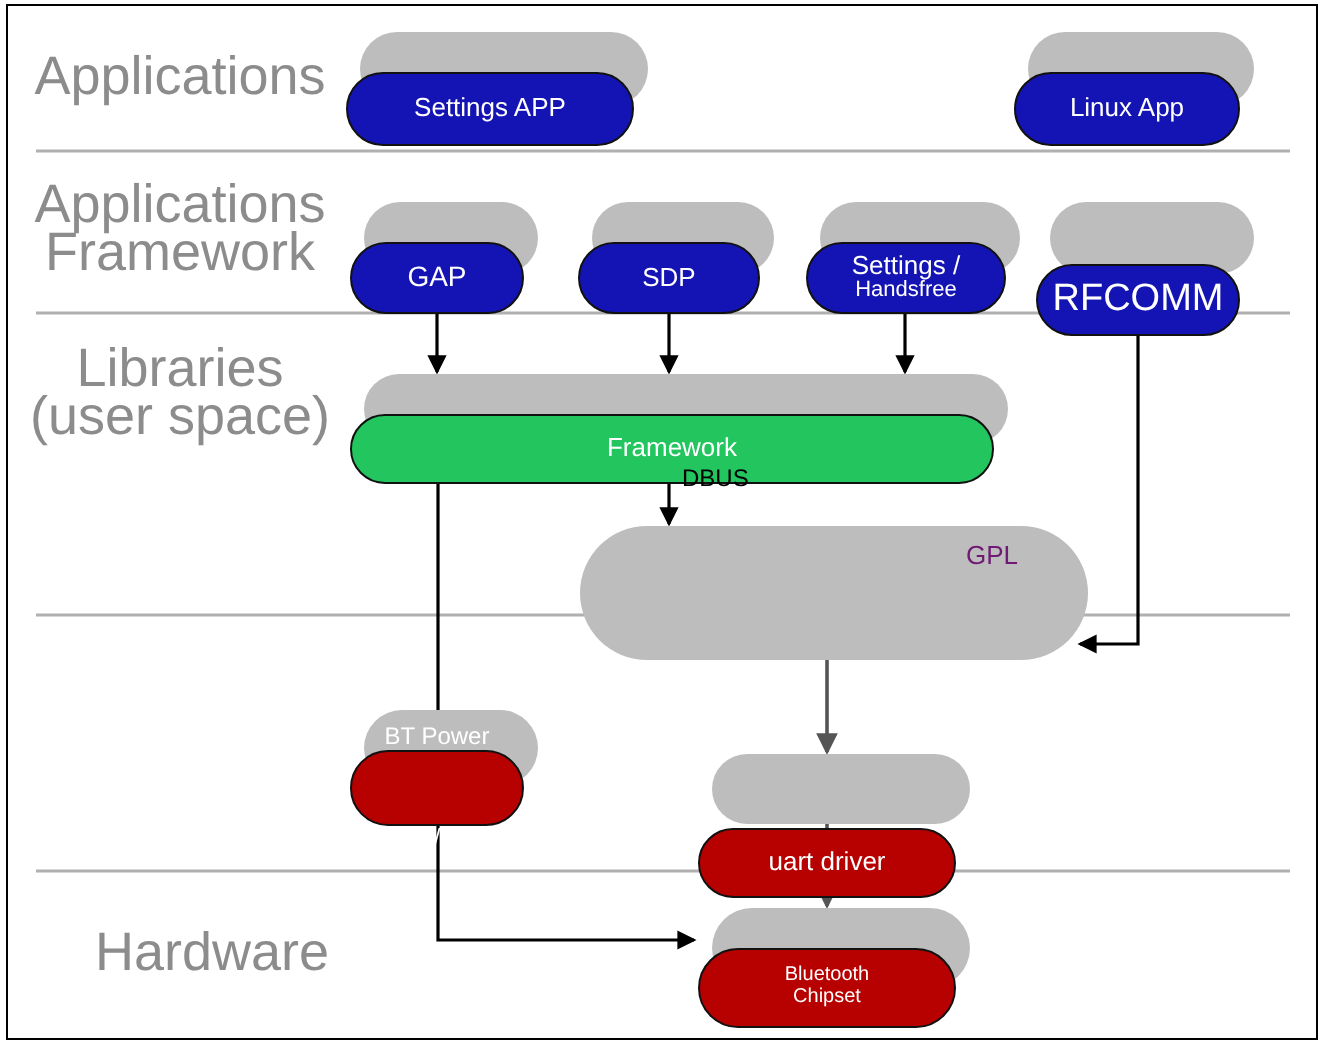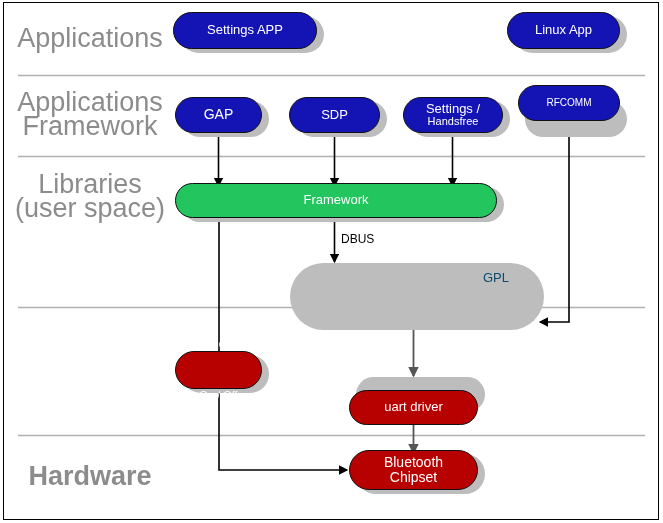--- a/index.html
+++ b/index.html
@@ -58,30 +58,30 @@
   .node .l2 { display: block; }
   .node-blue { background: #1414b4; }
   .node-green { background: #22c council; }
   .node-green { background: #22c55e; }
   .node-red { background: #b70000; }
   .shadow {
     position: absolute;
     background: #bdbdbd;
     z-index: 0;
   }
-  .node { z-index: 2; }
+  .node { z-index: 2; margin-top: 24px; }
   .edge-text {
     position: absolute;
     color: #000000;
     font-size: 12px;
     z-index: 3;
   }
   .badge {
     position: absolute;
-    color: #0c4a6e;
+    color: #701a75;
     font-size: 13px;
     z-index: 4;
   }
 </style>
 </head>
 <body>
 
 <div id="stage">
 
   <div id="frame"></div>
@@ -122,21 +122,21 @@
 
   <div class="layer-label" style="left:10px; top:26px; width:160px;">Applications</div>
 
   <div class="layer-label" style="left:10px; top:90px; width:160px;">Applications
 Framework</div>
 
   <div class="layer-label" style="left:10px; top:172px; width:160px;">Libraries
 (user space)</div>
 
 
-  <div class="layer-label" style="left:10px; top:464px; width:160px;font-weight:bold;">Hardware</div>
+  <div class="layer-label" style="left:26px; top:464px; width:160px;">Hardware</div>
 
   <div class="shadow" style="left:180px; top:16px; width:144px; height:37px; border-radius:19px;"></div>
   <div class="node node-blue" style="left:173px; top:12px; width:144px; height:37px; border-radius:19px; font-size:13px;">
     <span class="l1">Settings APP</span>
   </div>
 
   <div class="shadow" style="left:514px; top:16px; width:113px; height:37px; border-radius:19px;"></div>
   <div class="node node-blue" style="left:507px; top:12px; width:113px; height:37px; border-radius:19px; font-size:13px;">
     <span class="l1">Linux App</span>
   </div>
@@ -151,21 +151,21 @@
     <span class="l1">SDP</span>
   </div>
 
   <div class="shadow" style="left:410px; top:101px; width:100px; height:36px; border-radius:18px;"></div>
   <div class="node node-blue" style="left:403px; top:97px; width:100px; height:36px; border-radius:18px; font-size:13px;">
     <span class="l1">Settings /</span>
     <span class="l2" style="font-size:11px;">Handsfree</span>
   </div>
 
   <div class="shadow" style="left:525px; top:101px; width:102px; height:36px; border-radius:18px;"></div>
-  <div class="node node-blue" style="left:518px; top:85px; width:102px; height:36px; border-radius:18px; font-size:10px;">
+  <div class="node node-blue" style="left:518px; top:108px; width:102px; height:36px; border-radius:18px; font-size:19px;">
     <span class="l1">RFCOMM</span>
   </div>
 
   <div class="shadow" style="left:182px; top:187px; width:322px; height:35px; border-radius:18px;"></div>
   <div class="node node-green" style="left:175px; top:183px; width:322px; height:35px; border-radius:18px; font-size:13px;">
     <span class="l1">Framework</span>
   </div>
 
   <div class="shadow" style="left:290px; top:263px; width:254px; height:67px; border-radius:34px;"></div>
   <div class="badge" style="left:483px; top:270px;">GPL</div>
@@ -177,18 +177,18 @@
     <span class="l1">BT Power</span>
     <span class="l2" style="font-size:11px;">On / Off</span>
   </div>
 
   <div class="shadow" style="left:356px; top:377px; width:129px; height:35px; border-radius:18px;"></div>
   <div class="node node-red" style="left:349px; top:390px; width:129px; height:35px; border-radius:18px; font-size:13px;">
     <span class="l1">uart driver</span>
   </div>
 
   <div class="shadow" style="left:356px; top:454px; width:129px; height:40px; border-radius:20px;"></div>
-  <div class="node node-red" style="left:349px; top:450px; width:129px; height:40px; border-radius:20px; font-size:14px;">
+  <div class="node node-red" style="left:349px; top:450px; width:129px; height:40px; border-radius:20px; font-size:10px;">
     <span class="l1">Bluetooth</span>
     <span class="l2">Chipset</span>
   </div>
 
 </div>
 
 </body></html>

